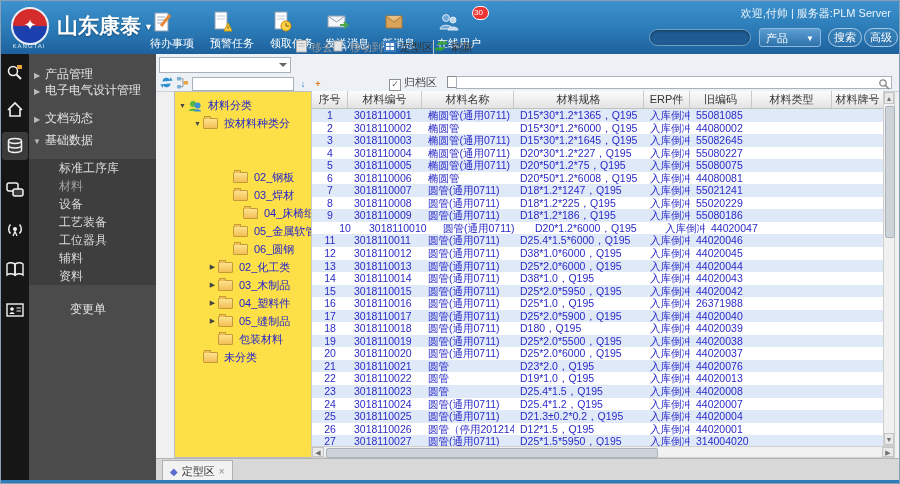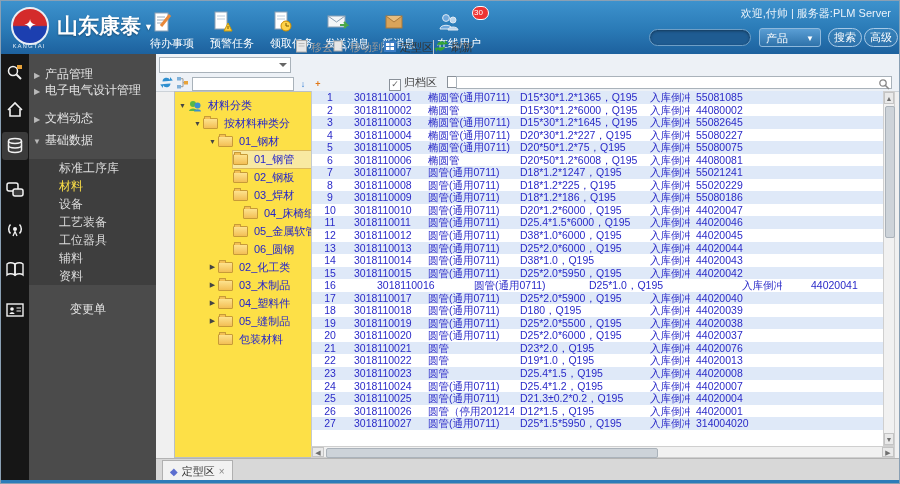--- a/index.html
+++ b/index.html
@@ -29,21 +29,21 @@
   
   .strip{left:0;top:53px;width:28px;height:426px;background:#161616;}
   .strip-ico{position:absolute;left:4px;width:20px;height:20px;cursor:pointer;}
   .strip-active{position:absolute;left:1px;width:26px;height:28px;background:#3b3b3b;border-radius:3px;}
   
   .side{left:28px;top:53px;width:127px;height:426px;background:#4b4b4b;color:#e4e4e4;font-size:12px;}
   .sgroup{position:absolute;left:0;width:127px;height:20px;line-height:20px;cursor:pointer;}
   .sgroup .car{display:inline-block;width:16px;text-align:center;color:#b9b9b9;font-size:8px;}
   .subpanel{position:absolute;left:0;width:127px;background:#3e3e3e;}
   .sitem{height:18px;line-height:18px;padding-left:30px;cursor:pointer;color:#dcdcdc;}
-  .sitem.active{color:#fde047;}
+  .sitem.active{color:#a3a3a3;}
   
   .bar1{left:155px;top:53px;width:745px;height:20px;background:#edf1f6;border-bottom:1px solid #d8dde2;}
   .bar2{left:155px;top:73px;width:745px;height:17px;background:#edf1f6;border-bottom:1px solid #ccd2d8;}
   .drop{left:158px;top:56px;width:130px;height:14px;background:#fff;border:1px solid #a9b2ba;}
   .drop .tri{position:absolute;right:3px;top:5px;width:0;height:0;border-left:4px solid transparent;border-right:4px solid transparent;border-top:4px solid #666;}
   .tbar{left:294px;top:38px;display:flex;align-items:center;font-size:11px;color:#333;}
   .tbar .itm{display:flex;align-items:center;gap:3px;cursor:pointer;white-space:nowrap;}
   .tbar .dis{color:#9a9a9a;}
   .vsep{width:1px;height:14px;background:#c2c8ce;}
   .ttool{left:159px;top:74px;display:flex;align-items:center;gap:3px;}
@@ -294,34 +294,20 @@
           <span class="lbl">材料分类</span>
         </span>
       </div>
       <div class="tnode" style="top: 22px; padding-left: 17px;">
         <span class="car">▼</span>
         <span class="selwrap">
           <span class="folder"></span>
           <span class="lbl">按材料种类分</span>
         </span>
       </div>
-      <div class="tnode" style="top: 40px; padding-left: 32px;">
-        <span class="car">▼</span>
-        <span class="selwrap">
-          <span class="folder"></span>
-          <span class="lbl">01_钢材</span>
-        </span>
-      </div>
-      <div class="tnode sel" style="top: 58px; padding-left: 47px;">
-        <span class="car"></span>
-        <span class="selwrap">
-          <span class="folder"></span>
-          <span class="lbl">01_钢管</span>
-        </span>
-      </div>
       <div class="tnode" style="top: 76px; padding-left: 47px;">
         <span class="car"></span>
         <span class="selwrap">
           <span class="folder"></span>
           <span class="lbl">02_钢板</span>
         </span>
       </div>
       <div class="tnode" style="top: 94px; padding-left: 47px;">
         <span class="car"></span>
         <span class="selwrap">
@@ -378,23 +364,40 @@
           <span class="lbl">05_缝制品</span>
         </span>
       </div>
       <div class="tnode" style="top: 238px; padding-left: 32px;">
         <span class="car"></span>
         <span class="selwrap">
           <span class="folder"></span>
           <span class="lbl">包装材料</span>
         </span>
       </div>
+      <div class="tnode" style="top: 256px; padding-left: 17px;">
+        <span class="car"></span>
+        <span class="selwrap">
+          <span class="folder"></span>
+          <span class="lbl">未分类</span>
+        </span>
+      </div>
     </div>
 
   <div class="abs tblwrap">
+    <div class="thead" id="thead" style="grid-template-columns: 36px 74px 92px 130px 46px 62px 80px 52px;">
+        <div>序号</div>
+        <div>材料编号</div>
+        <div>材料名称</div>
+        <div>材料规格</div>
+        <div>ERP件</div>
+        <div>旧编码</div>
+        <div>材料类型</div>
+        <div>材料牌号</div>
+      </div>
     <div id="tbody">
         <div class="trow alt" style="grid-template-columns: 36px 74px 92px 130px 46px 62px 80px 52px;">
           <div>1</div>
           <div>3018110001</div>
           <div>椭圆管(通用0711)</div>
           <div>D15*30*1.2*1365，Q195</div>
           <div>入库倒冲</div>
           <div>55081085</div>
           <div></div>
           <div></div>
@@ -472,21 +475,21 @@
         <div class="trow alt" style="grid-template-columns: 36px 74px 92px 130px 46px 62px 80px 52px;">
           <div>9</div>
           <div>3018110009</div>
           <div>圆管(通用0711)</div>
           <div>D18*1.2*186，Q195</div>
           <div>入库倒冲</div>
           <div>55080186</div>
           <div></div>
           <div></div>
         </div>
-        <div class="trow" style="grid-template-columns: 36px 74px 92px 130px 46px 62px 80px 52px;">
+        <div class="trow" style="grid-template-columns: 36px 74px 92px 130px 46px 62px 80px 52px; padding-left: 15px;">
           <div>10</div>
           <div>3018110010</div>
           <div>圆管(通用0711)</div>
           <div>D20*1.2*6000，Q195</div>
           <div>入库倒冲</div>
           <div>44020047</div>
           <div></div>
           <div></div>
         </div>
         <div class="trow alt" style="grid-template-columns: 36px 74px 92px 130px 46px 62px 80px 52px;">
@@ -532,27 +535,27 @@
         <div class="trow alt" style="grid-template-columns: 36px 74px 92px 130px 46px 62px 80px 52px;">
           <div>15</div>
           <div>3018110015</div>
           <div>圆管(通用0711)</div>
           <div>D25*2.0*5950，Q195</div>
           <div>入库倒冲</div>
           <div>44020042</div>
           <div></div>
           <div></div>
         </div>
-        <div class="trow" style="grid-template-columns: 36px 74px 92px 130px 46px 62px 80px 52px; gap: 23px;">
+        <div class="trow" style="grid-template-columns: 36px 74px 92px 130px 46px 62px 80px 52px;">
           <div>16</div>
           <div>3018110016</div>
           <div>圆管(通用0711)</div>
           <div>D25*1.0，Q195</div>
           <div>入库倒冲</div>
-          <div>44020041</div>
+          <div>26371988</div>
           <div></div>
           <div></div>
         </div>
         <div class="trow alt" style="grid-template-columns: 36px 74px 92px 130px 46px 62px 80px 52px;">
           <div>17</div>
           <div>3018110017</div>
           <div>圆管(通用0711)</div>
           <div>D25*2.0*5900，Q195</div>
           <div>入库倒冲</div>
           <div>44020040</div>

